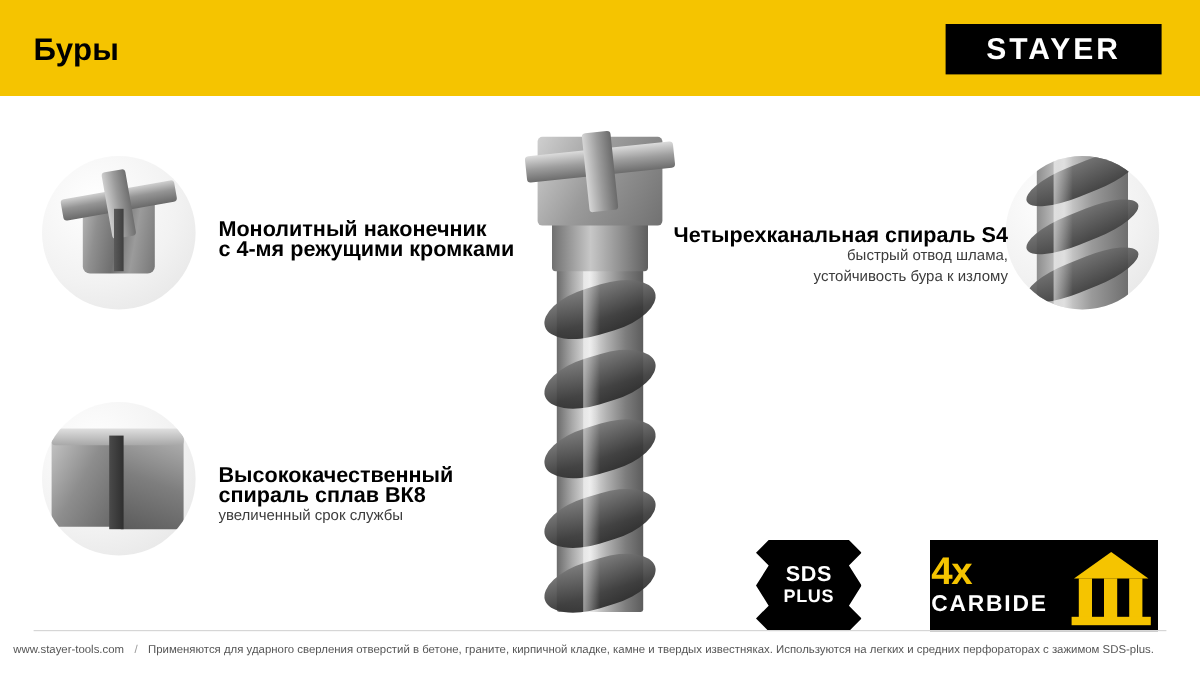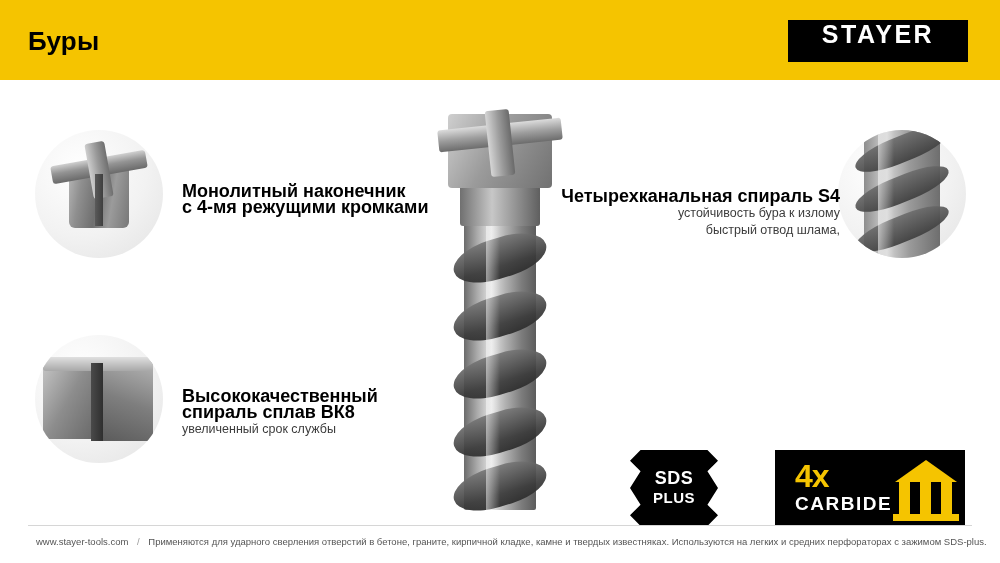--- a/index.html
+++ b/index.html
@@ -24,21 +24,21 @@
   }
   .header-title {
     position: absolute; left: 28px; top: 26px;
     font-size: 26px; font-weight: bold; color: #000000;
     letter-spacing: 0.2px;
   }
   .brand-box {
     position: absolute; right: 32px; top: 20px;
     width: 180px; height: 42px;
     background: #000000;
-    display: flex; align-items: flex-start; justify-content: center;
+    display: flex; align-items: center; justify-content: center;
   }
   .brand-text {
     color: #ffffff; font-weight: bold; font-size: 25px;
     letter-spacing: 2.5px;
     font-family: "Liberation Sans", sans-serif;
   }
 
   
   .content {
     position: absolute; left: 0; top: 80px;
@@ -202,21 +202,21 @@
 
   .carbide-badge {
     position: absolute; left: 775px; top: 370px;
     width: 190px; height: 76px;
     background: #000000;
     display: flex; align-items: center;
   }
   .carbide-left {
     width: 112px; height: 100%;
     display: flex; flex-direction: column; justify-content: center;
-    padding-left: 20px;
+    padding-left: 1px;
   }
   .carbide-4x {
     color: #f5c400; font-size: 32px; font-weight: bold; line-height: 30px;
     letter-spacing: -1px;
   }
   .carbide-word {
     color: #ffffff; font-size: 19px; font-weight: bold; letter-spacing: 1.5px;
     margin-top: 2px;
   }
   .carbide-art {
@@ -239,21 +239,21 @@
 
   
   .footer {
     position: absolute; left: 0; bottom: 0; width: 1000px; height: 38px;
   }
   .footer-rule {
     position: absolute; left: 28px; right: 28px; top: 0;
     height: 1px; background: #d6d6d6;
   }
   .footer-text {
-    position: absolute; left: 36px; top: 11px;
+    position: absolute; left: 11px; top: 11px;
     font-size: 9.5px; color: #555555; white-space: nowrap;
   }
   .footer-url { color: #555555; }
   .footer-sep { margin: 0 6px; color: #999; }
 </style>
 </head>
 <body>
 
 <div class="page">
 
@@ -314,22 +314,22 @@
     </div>
 
     <div class="feat f-left feat2">
       <div class="f-title">Высококачественный</div>
       <div class="f-title">спираль сплав ВК8</div>
       <div class="f-sub">увеличенный срок службы</div>
     </div>
 
     <div class="feat f-right feat3">
       <div class="f-title">Четырехканальная спираль S4</div>
+      <div class="f-sub">быстрый отвод шлама,</div>
       <div class="f-sub">устойчивость бура к излому</div>
-      <div class="f-sub">быстрый отвод шлама,</div>
     </div>
 
     <div class="sds-badge">
       <span class="l1">SDS</span>
       <span class="l2">PLUS</span>
     </div>
 
     <div class="carbide-badge">
       <div class="carbide-left">
         <span class="carbide-4x">4x</span>

